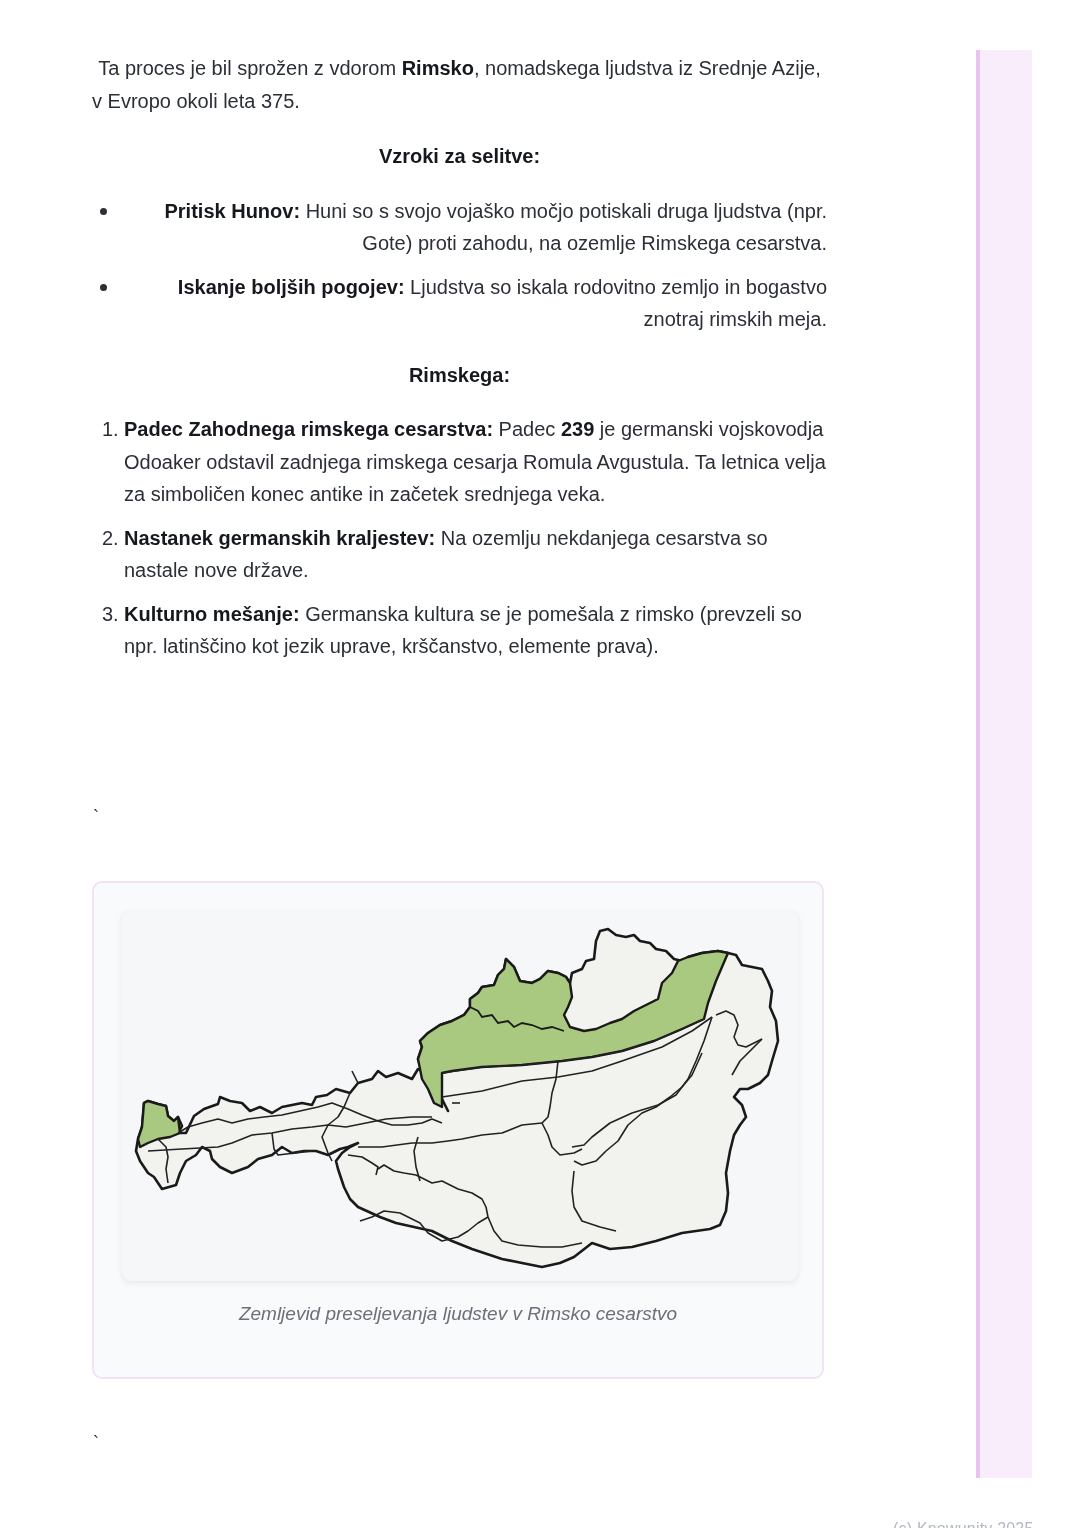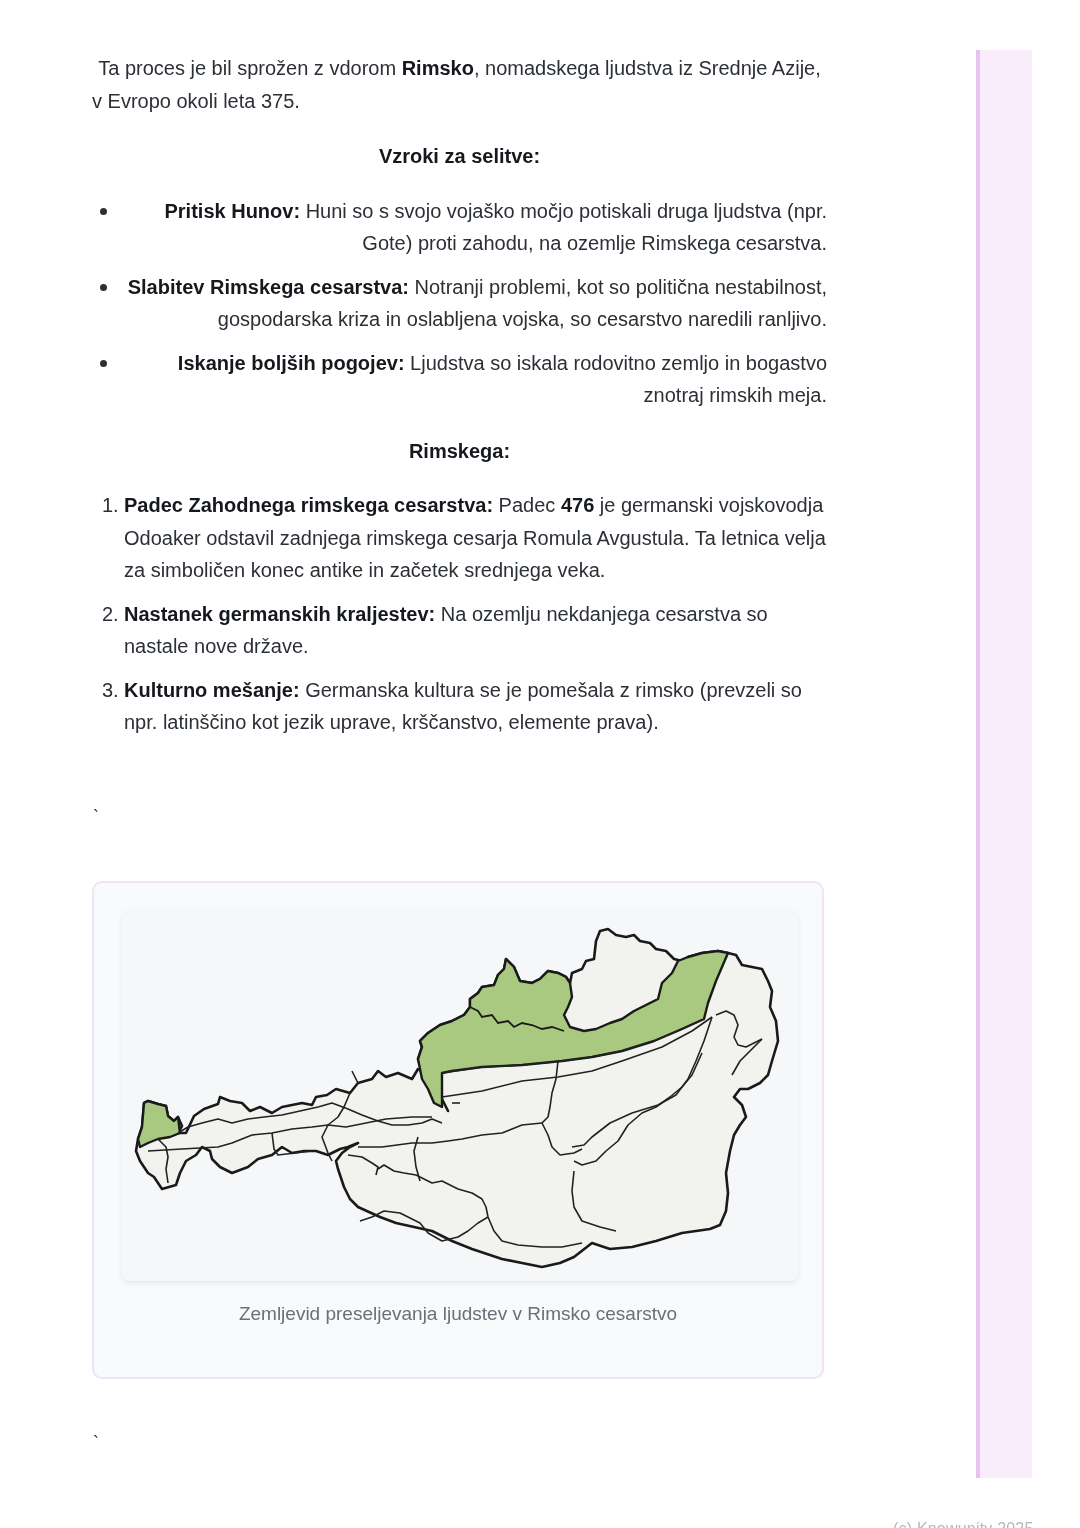--- a/index.html
+++ b/index.html
@@ -100,20 +100,21 @@
   }
   .map-frame svg {
     display: block;
   }
   .caption {
     position: absolute;
     left: 0;
     right: 0;
     top: 420px;
     text-align: center;
+    font-style: italic;
     font-size: 19px;
     color: #6b6f78;
   }
   .sidebar {
     position: absolute;
     left: 976px;
     top: 50px;
     width: 56px;
     height: 1428px;
     background: #f9ecfb;
@@ -137,34 +138,30 @@
 
   <p class="heading" style="margin-top:24px;">Vzroki za selitve:</p>
 
   <ul class="causes">
     <li>
       <span class="bullet"></span>
       <b>Pritisk Hunov:</b><span> Huni so s svojo vojaško močjo potiskali druga ljudstva (npr. Gote) proti zahodu, na ozemlje Rimskega cesarstva.</span>
     </li>
     <li>
       <span class="bullet"></span>
-      <b>Slabitev Rimskega cesarstva:</b><span> Notranji problemi, kot so politična nestabilnost, gospodarska kriza in oslabljena vojska, so cesarstvo naredili ranljivo.</span>
-    </li>
-    <li>
-      <span class="bullet"></span>
       <b>Iskanje boljših pogojev:</b><span> Ljudstva so iskala rodovitno zemljo in bogastvo znotraj rimskih meja.</span>
     </li>
   </ul>
 
   <p class="heading" style="margin-top:24px;">Rimskega:</p>
 
   <ol class="effects">
     <li>
       <span class="num">1.</span>
-      <b>Padec Zahodnega rimskega cesarstva:</b><span> Padec </span><b>476</b><span> je germanski vojskovodja Odoaker odstavil zadnjega rimskega cesarja Romula Avgustula. Ta letnica velja za simboličen konec antike in začetek srednjega veka.</span>
+      <b>Padec Zahodnega rimskega cesarstva:</b><span> Padec </span><b>239</b><span> je germanski vojskovodja Odoaker odstavil zadnjega rimskega cesarja Romula Avgustula. Ta letnica velja za simboličen konec antike in začetek srednjega veka.</span>
     </li>
     <li>
       <span class="num">2.</span>
       <b>Nastanek germanskih kraljestev:</b><span> Na ozemlju nekdanjega cesarstva so nastale nove države.</span>
     </li>
     <li>
       <span class="num">3.</span>
       <b>Kulturno mešanje:</b><span> Germanska kultura se je pomešala z rimsko (prevzeli so npr. latinščino kot jezik uprave, krščanstvo, elemente prava).</span>
     </li>
   </ol>

